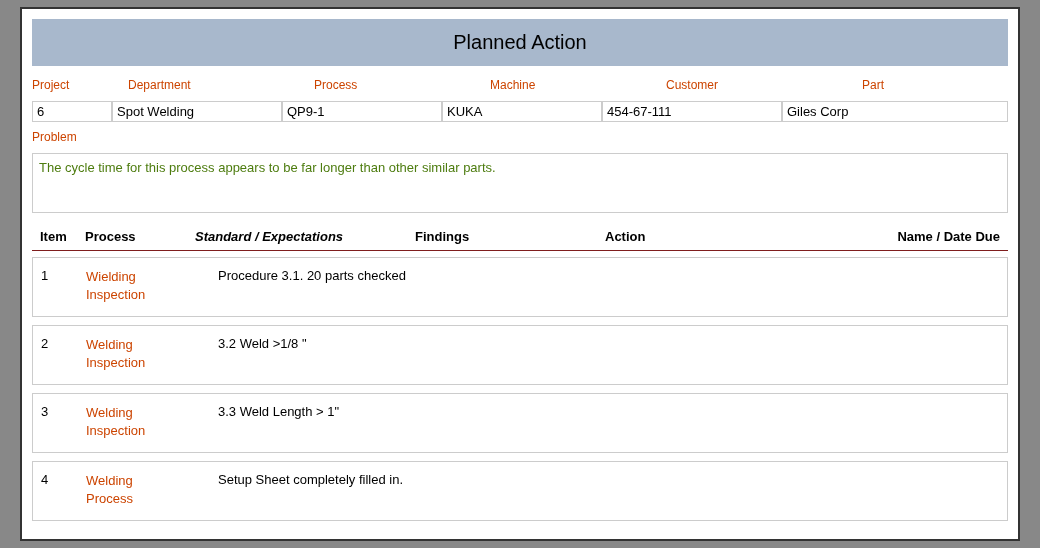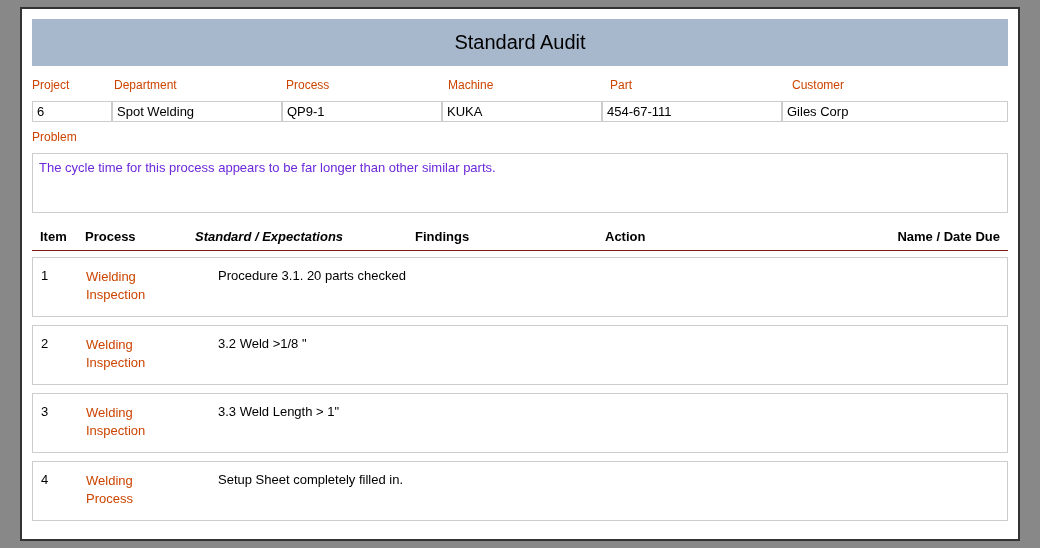--- a/index.html
+++ b/index.html
@@ -33,21 +33,21 @@
       font-weight: normal;
       margin-bottom: 12px;
     }
 
     .meta-section {
       margin-bottom: 8px;
     }
 
     .meta-labels {
       display: flex;
-      gap: 2px;
+      gap: 16px;
       margin-bottom: 9px;
     }
 
     .meta-label {
       color: #cc4400;
       font-size: 12px;
       flex: 1;
     }
 
     .meta-label:first-child { flex: 0 0 80px; }
@@ -85,21 +85,21 @@
       color: #cc4400;
       font-size: 12px;
       margin-bottom: 9px;
     }
 
     .problem-text-box {
       border: 1px solid #ccc;
       padding: 6px;
       min-height: 60px;
       font-size: 13px;
-      color: #6d28d9;
+      color: #4d7c0f;
       width: 100%;
     }
 
     .table-header-row {
       display: flex;
       padding: 6px 8px;
       font-weight: bold;
       font-size: 13px;
       border-bottom: 1px solid #7f1d1d;
       margin-bottom: 6px;
@@ -152,30 +152,30 @@
     .row-namedate {
       flex: 1;
       font-size: 13px;
     }
   </style>
 </head>
 <body>
 
 <div class="page-container">
 
-  <div class="page-title-bar">Standard Audit</div>
+  <div class="page-title-bar">Planned Action</div>
 
   <div class="meta-section">
     <div class="meta-labels">
       <div class="meta-label">Project</div>
       <div class="meta-label">Department</div>
       <div class="meta-label">Process</div>
       <div class="meta-label">Machine</div>
+      <div class="meta-label">Customer</div>
       <div class="meta-label">Part</div>
-      <div class="meta-label">Customer</div>
     </div>
     <div class="meta-values">
       <div class="meta-value">6</div>
       <div class="meta-value">Spot Welding</div>
       <div class="meta-value">QP9-1</div>
       <div class="meta-value">KUKA</div>
       <div class="meta-value">454-67-111</div>
       <div class="meta-value">Giles Corp</div>
     </div>
   </div>

